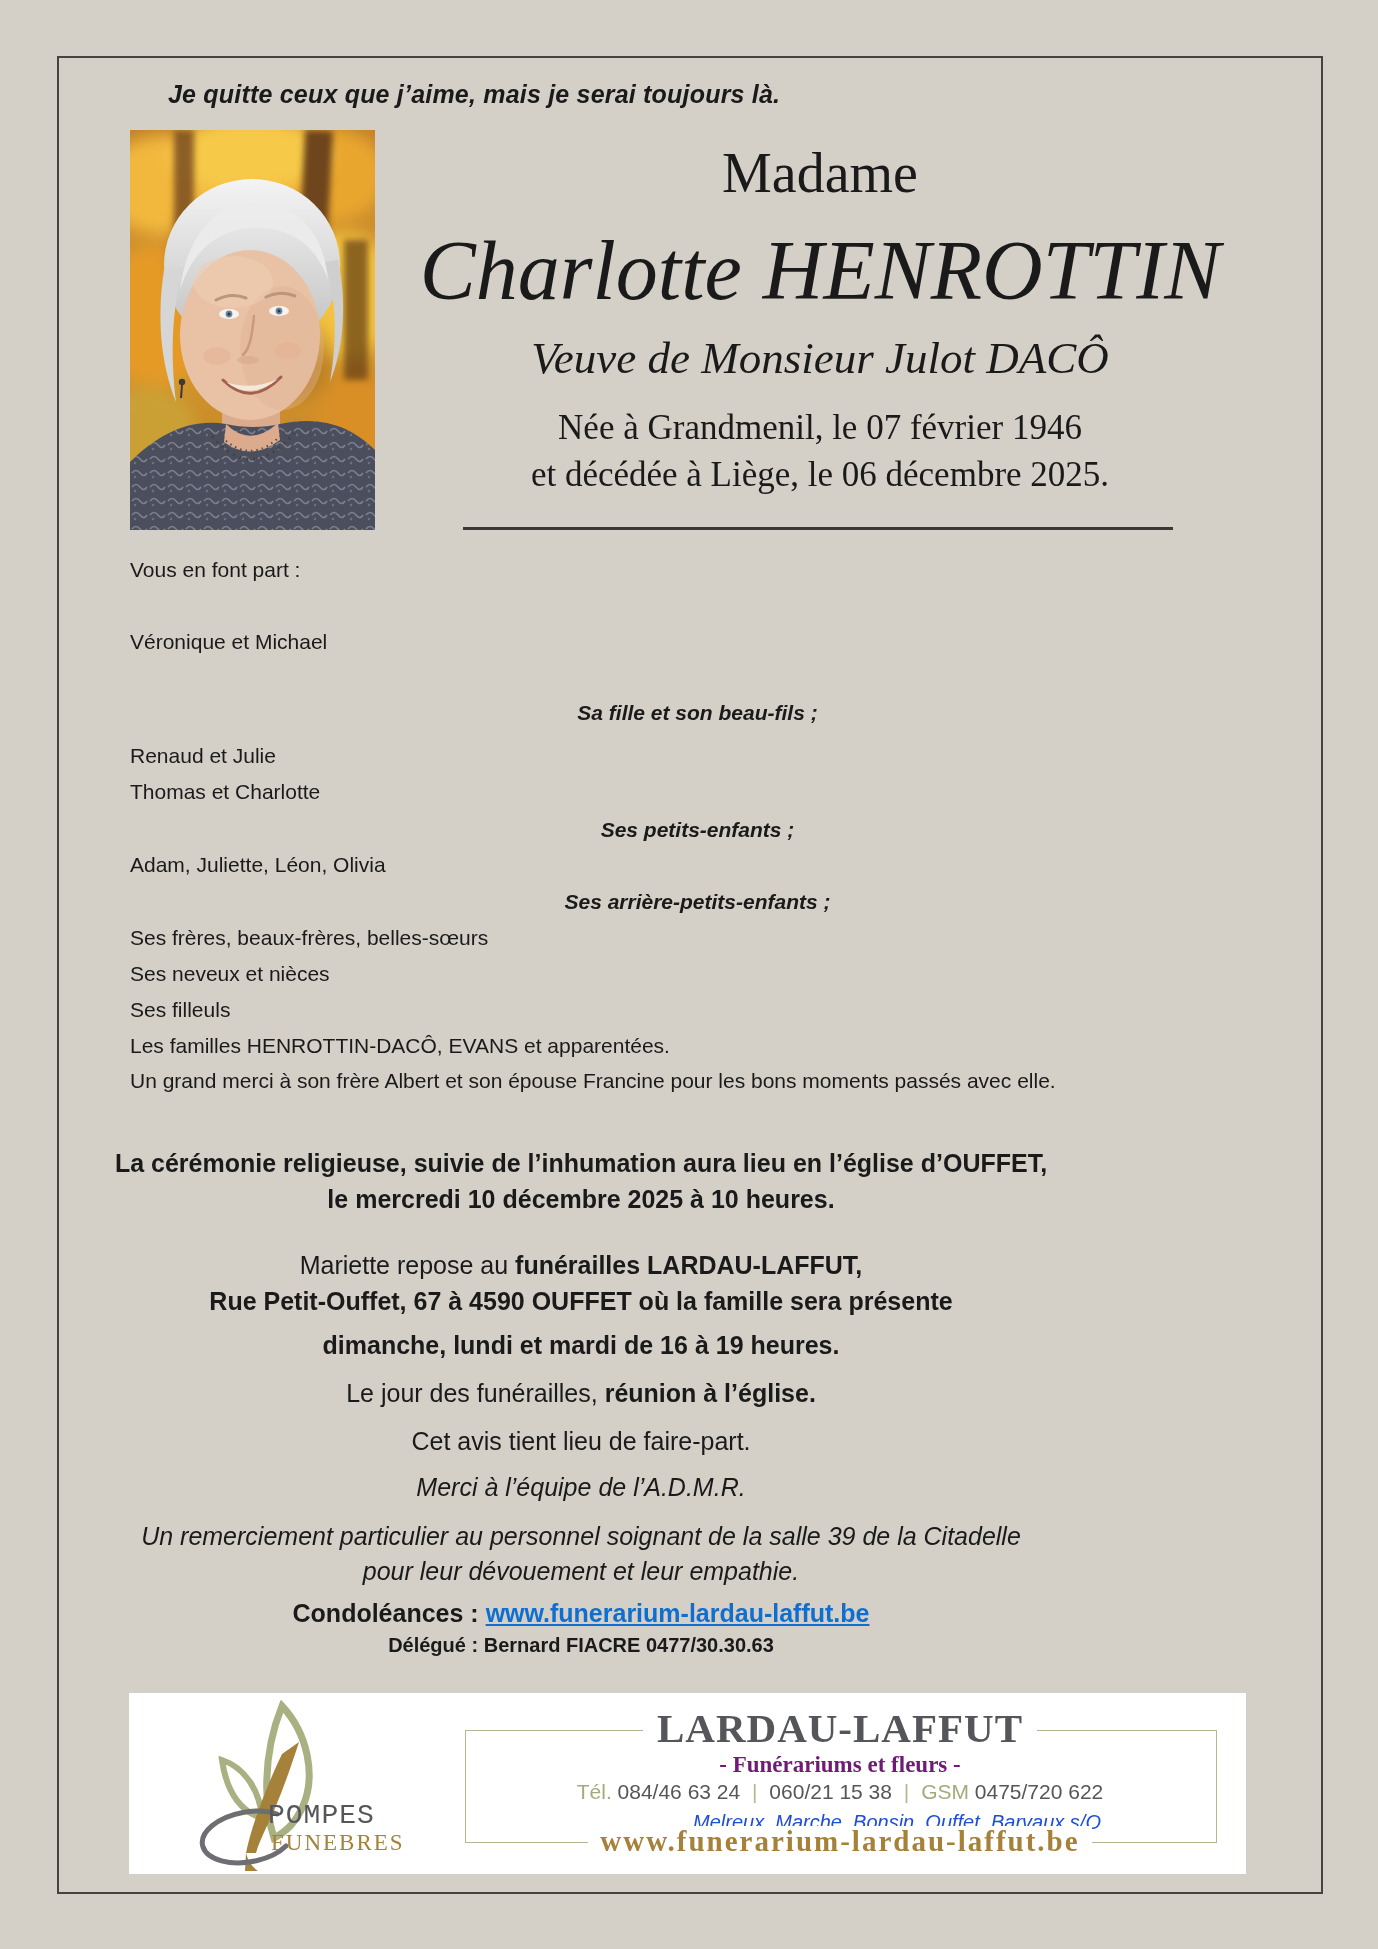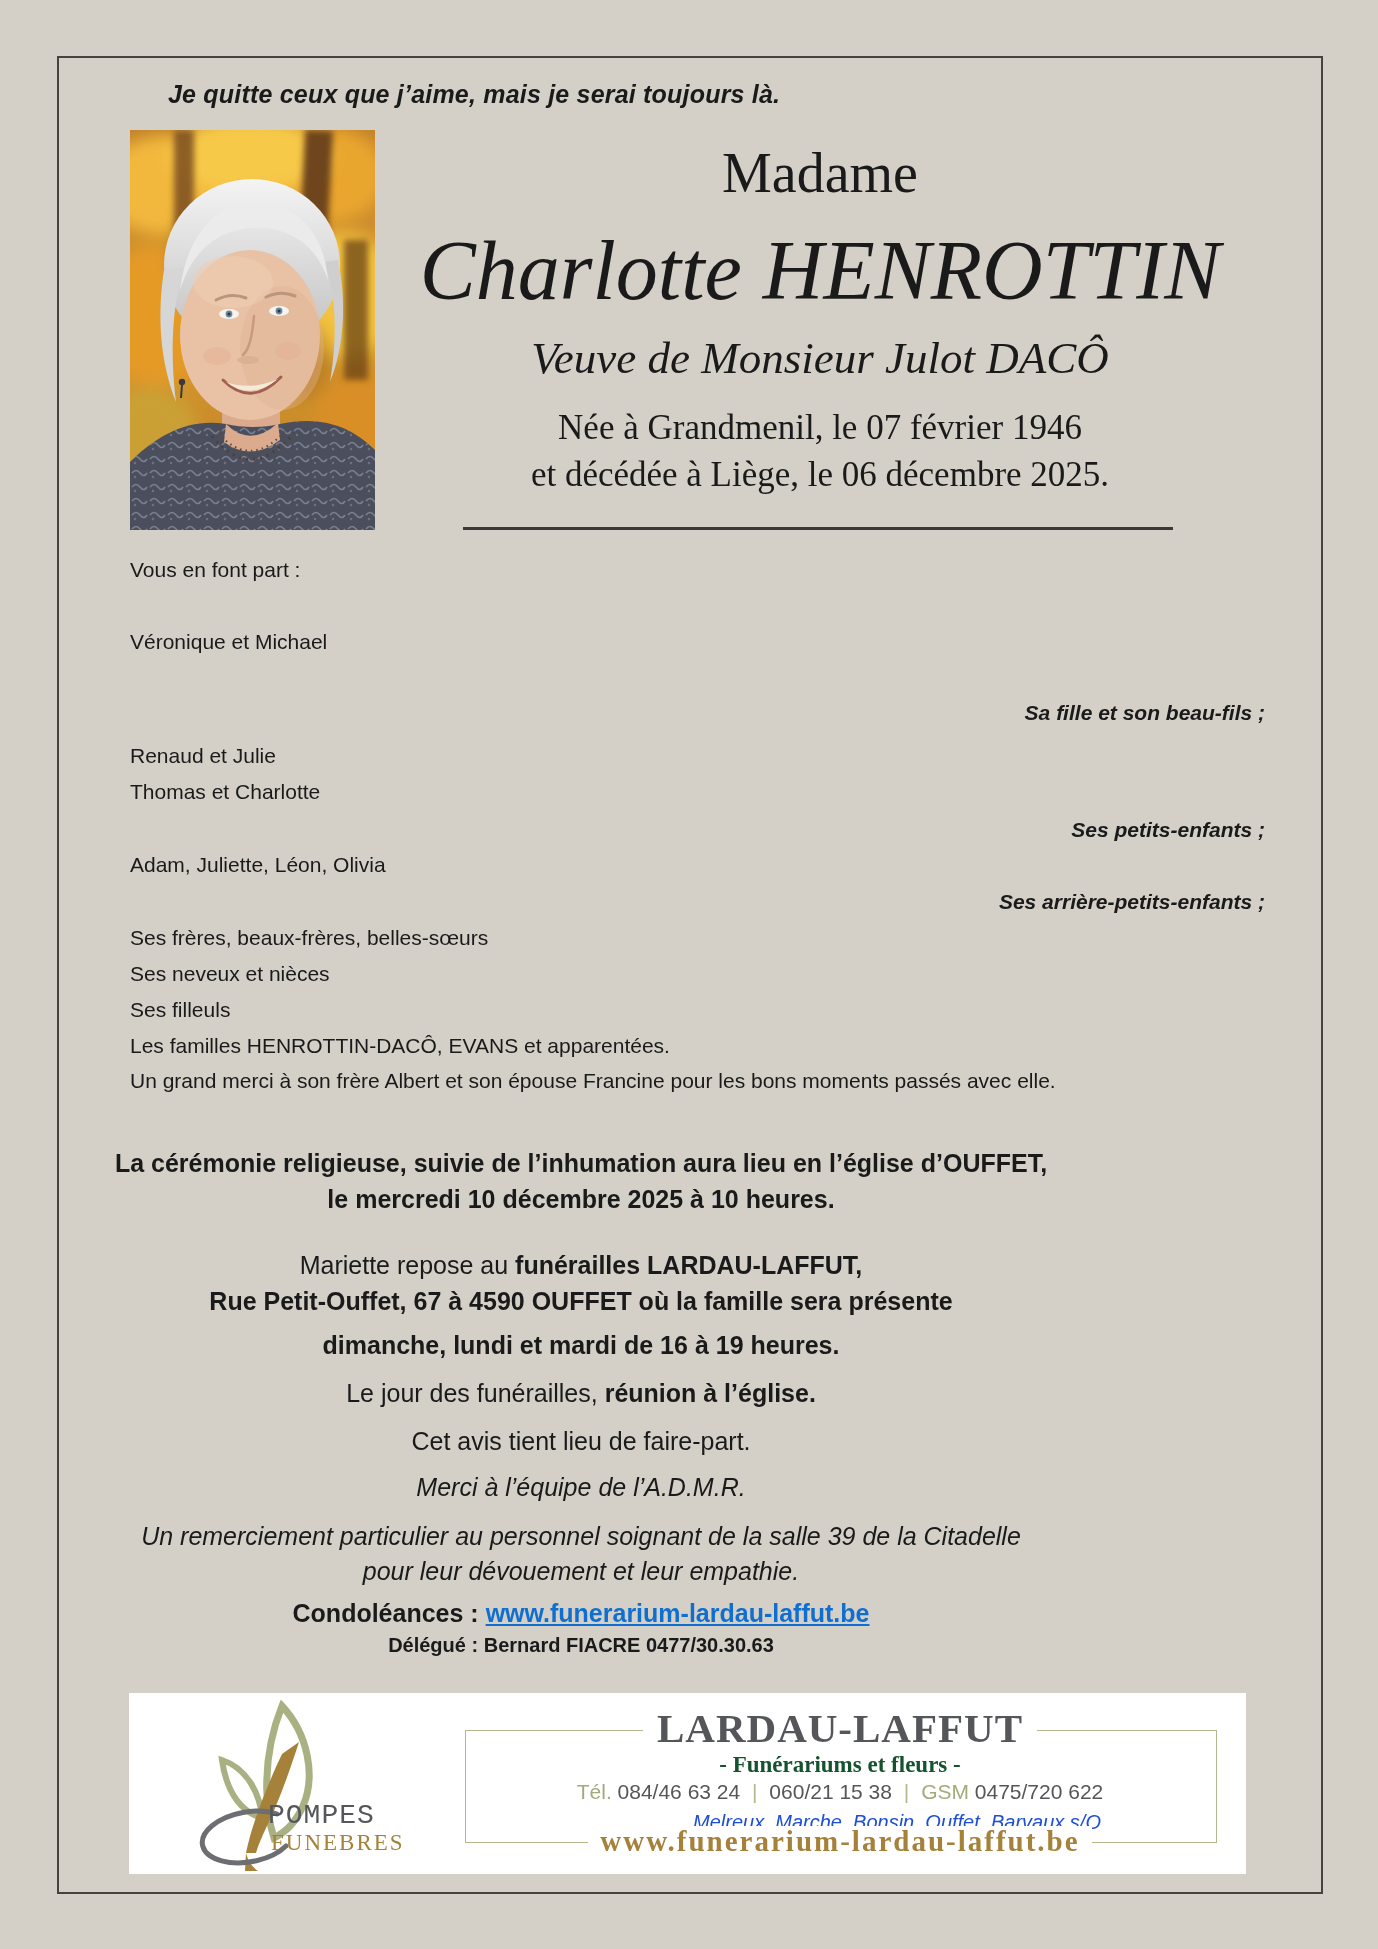--- a/index.html
+++ b/index.html
@@ -27,21 +27,21 @@
     font-family:"Liberation Serif",serif;font-style:italic;font-size:45px;}
   .t-born{position:absolute;left:0;top:408px;width:100%;
     font-family:"Liberation Serif",serif;font-size:35px;}
   .t-died{position:absolute;left:0;top:455px;width:100%;
     font-family:"Liberation Serif",serif;font-size:35px;}
   .rule{position:absolute;left:463px;top:527px;width:710px;height:3px;background:#3a3936;}
   .bodyline{
     position:absolute;left:130px;width:1135px;
     font-size:21px;line-height:34px;
   }
-  .bodyline.right{text-align:right;font-weight:bold;font-style:italic;}
+  .bodyline.right{text-align:center;font-weight:bold;font-style:italic;}
   .centerline{
     position:absolute;left:59px;width:1044px;text-align:center;
     font-size:25px;line-height:34px;
   }
   .centerline.bold{font-weight:bold;}
   .centerline.italic{font-style:italic;}
   .centerline b{font-weight:bold;}
   .condolence a{
     color:#0e6fd0;font-weight:bold;text-decoration:underline;cursor:pointer;
   }
@@ -67,21 +67,21 @@
   .brand-title{
     position:absolute;left:465px;top:1705px;width:750px;text-align:center;line-height:46px;
   }
   .brand-title span{
     display:inline-block;background:#ffffff;padding:0 14px;
     font-family:"Liberation Serif",serif;font-weight:bold;font-size:41px;
     letter-spacing:1px;color:#55565a;
   }
   .brand-tagline{
     position:absolute;left:465px;top:1752px;width:750px;text-align:center;
-    font-family:"Liberation Serif",serif;font-weight:bold;font-size:23px;color:#14532d;
+    font-family:"Liberation Serif",serif;font-weight:bold;font-size:23px;color:#701a75;
   }
   .brand-tel{
     position:absolute;left:465px;top:1780px;width:750px;text-align:center;
     font-size:21px;color:#55565a;
   }
   .brand-tel .olive{color:#a3ab7c;}
   .brand-tel .sep{color:#b3b98f;padding:0 6px;}
   .brand-cities{
     position:absolute;left:465px;top:1811px;width:864px;text-align:center;
     font-style:italic;font-size:20px;color:#1d4ed8;

